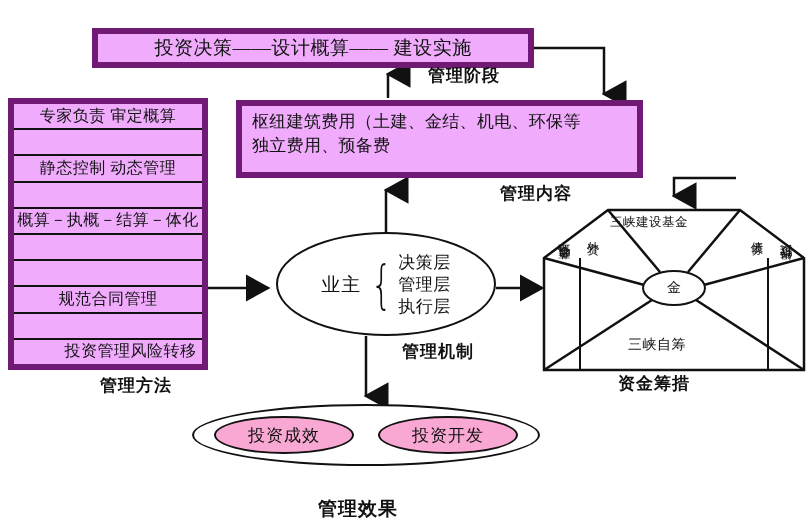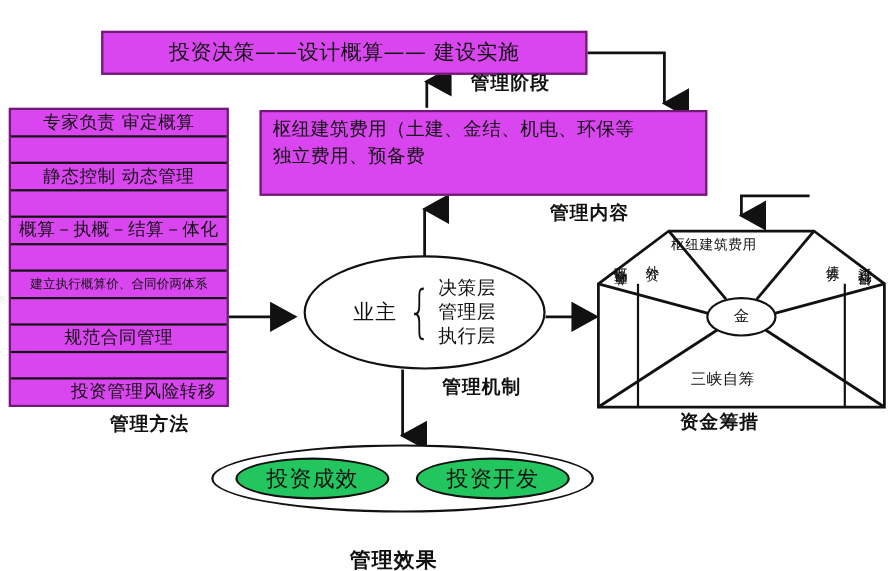--- a/index.html
+++ b/index.html
@@ -6,23 +6,24 @@
   body{
     width:812px;height:519px;position:relative;overflow:hidden;
     font-family:"DejaVu Sans","Liberation Sans",sans-serif;
     color:#111111;
   }
   #stage{position:absolute;left:0;top:0;width:812px;height:519px;}
   svg.lines{position:absolute;left:0;top:0;width:812px;height:519px;pointer-events:none;}
 
   .box{
     position:absolute;
-    border:2px solid #701a75;
-    background:#d946ef;
+    border:6px solid #701a75;
+    background:#f0abfc;
     box-sizing:border-box;
+    font-family:Liberation Serif, serif;
   }
 
   
   #stage-box{
     left:92px;top:28px;width:442px;height:40px;
     display:flex;align-items:center;justify-content:center;
   }
   #stage-box .txt{
     font-size:19px;letter-spacing:0.5px;white-space:nowrap;
   }
@@ -98,23 +99,23 @@
   }
 
   
   #effect-outer{
     position:absolute;left:192px;top:404px;width:348px;height:62px;
     border:2.5px solid #111;border-radius:50%;background:#fff;
     box-sizing:border-box;display:flex;align-items:center;justify-content:center;gap:24px;
   }
   .effect-inner{
     width:140px;height:38px;border:2.5px solid #111;border-radius:50%;
-    background:#22c55e;box-sizing:border-box;
-    display:flex;align-items:center;justify-content:center;
-    font-size:20px;letter-spacing:1px;white-space:nowrap;
+    background:#f9a8d4;box-sizing:border-box;
+    display:flex;align-items:center;justify-content:center;
+    font-size:17px;letter-spacing:1px;white-space:nowrap;
   }
 </style>
 </head>
 <body>
 
 <div id="stage">
 
   <svg class="lines" viewBox="0 0 812 519">
     <defs>
       <marker id="arrow-down" markerWidth="11" markerHeight="10" refX="5.5" refY="9" orient="auto">
@@ -174,23 +175,20 @@
       </div>
     <div class="cell">
       <span class="t"></span>
       </div>
     <div class="cell">
       <span class="t">概算－执概－结算－体化</span>
       </div>
     <div class="cell">
       <span class="t"></span>
       </div>
-    <div class="cell small">
-      <span class="t">建立执行概算价、合同价两体系</span>
-      </div>
     <div class="cell">
       <span class="t"></span>
       </div>
     <div class="cell">
       <span class="t">规范合同管理</span>
       </div>
     <div class="cell">
       <span class="t"></span>
       </div>
     <div class="cell">
@@ -214,21 +212,21 @@
       <div class="layers">
         <div>决策层</div>
         <div>管理层</div>
         <div>执行层</div>
       </div>
     </div>
   </div>
   <div class="caption" style="left:402px;top:340px;">管理机制</div>
 
   <div id="funding">
-    <div class="lbl" style="left:66px;top:6px;">枢纽建筑费用</div>
+    <div class="lbl" style="left:66px;top:6px;">三峡建设基金</div>
     <div class="lbl vert" style="left:40px;top:24px;">外资</div>
     <div class="lbl vert" style="left:204px;top:24px;">债券</div>
     <div class="lbl vert flip" style="left:12px;top:58px;">葛电收益</div>
     <div class="lbl vert flip" style="left:234px;top:58px;">银行贷款</div>
     <div class="lbl" style="left:84px;top:128px;font-size:14px;">三峡自筹</div>
     <div id="fund-core">
       <span>金</span>
     </div>
   </div>
   <div class="caption" style="left:618px;top:372px;">资金筹措</div>

